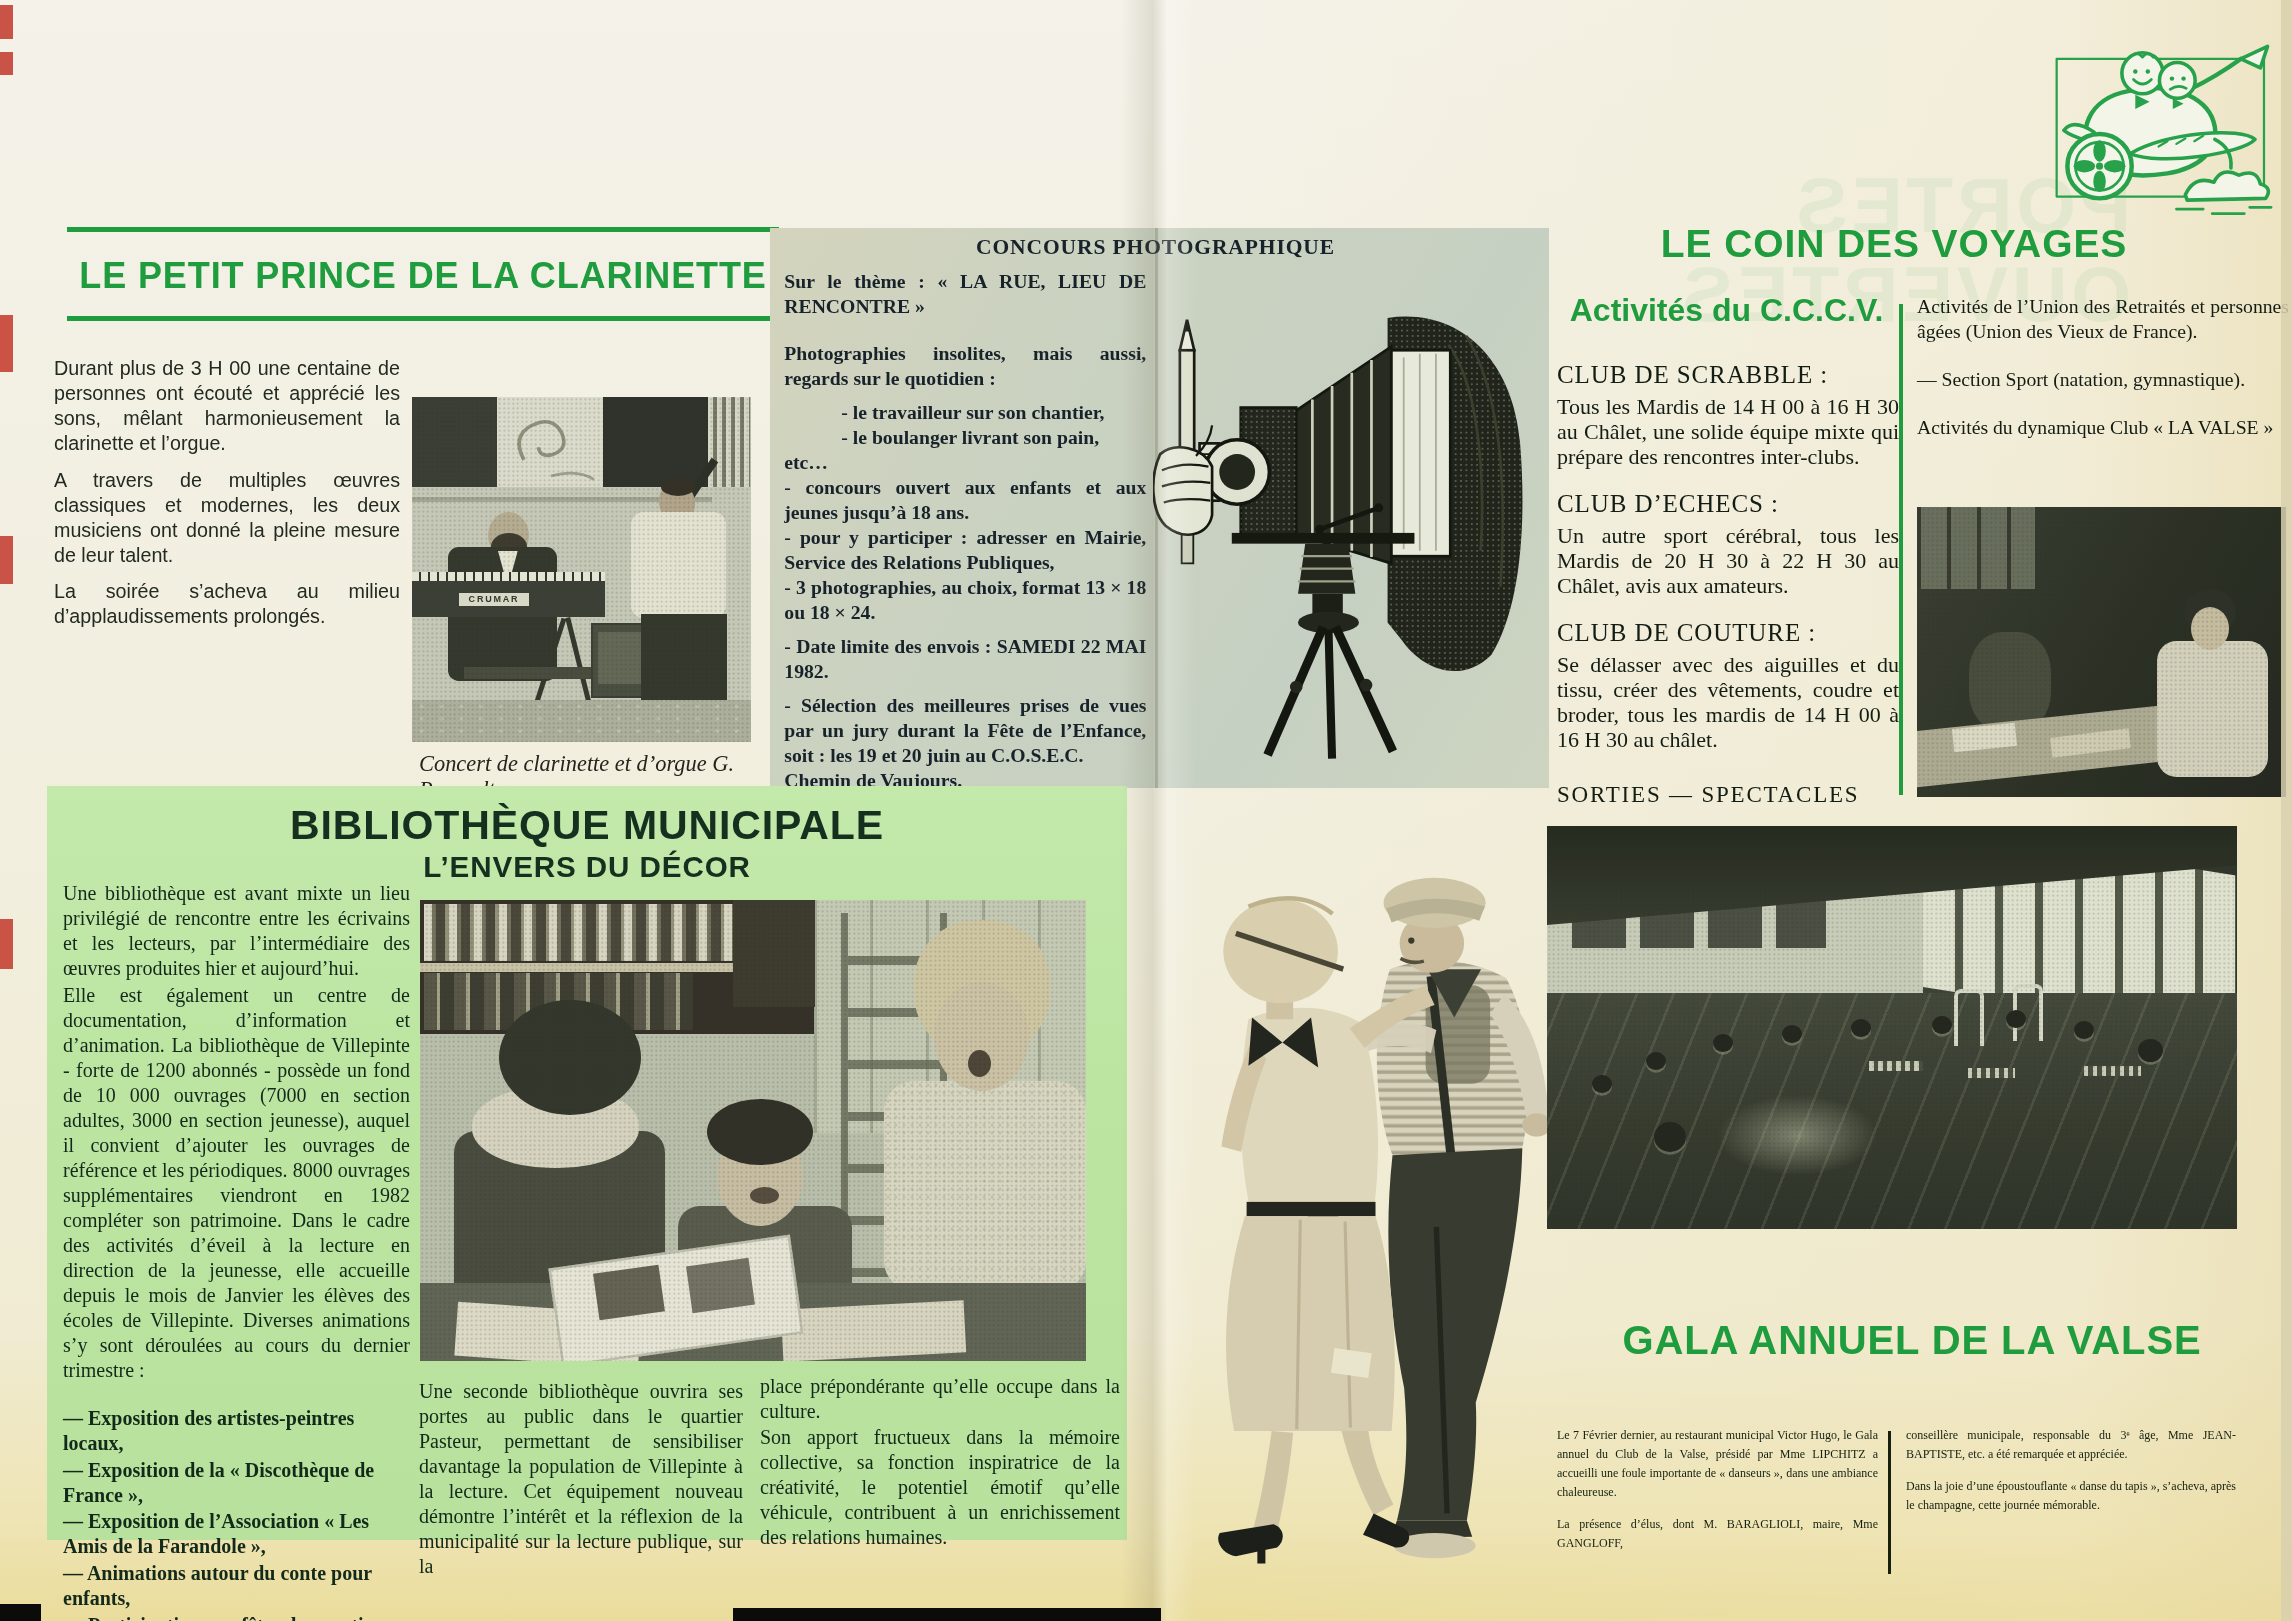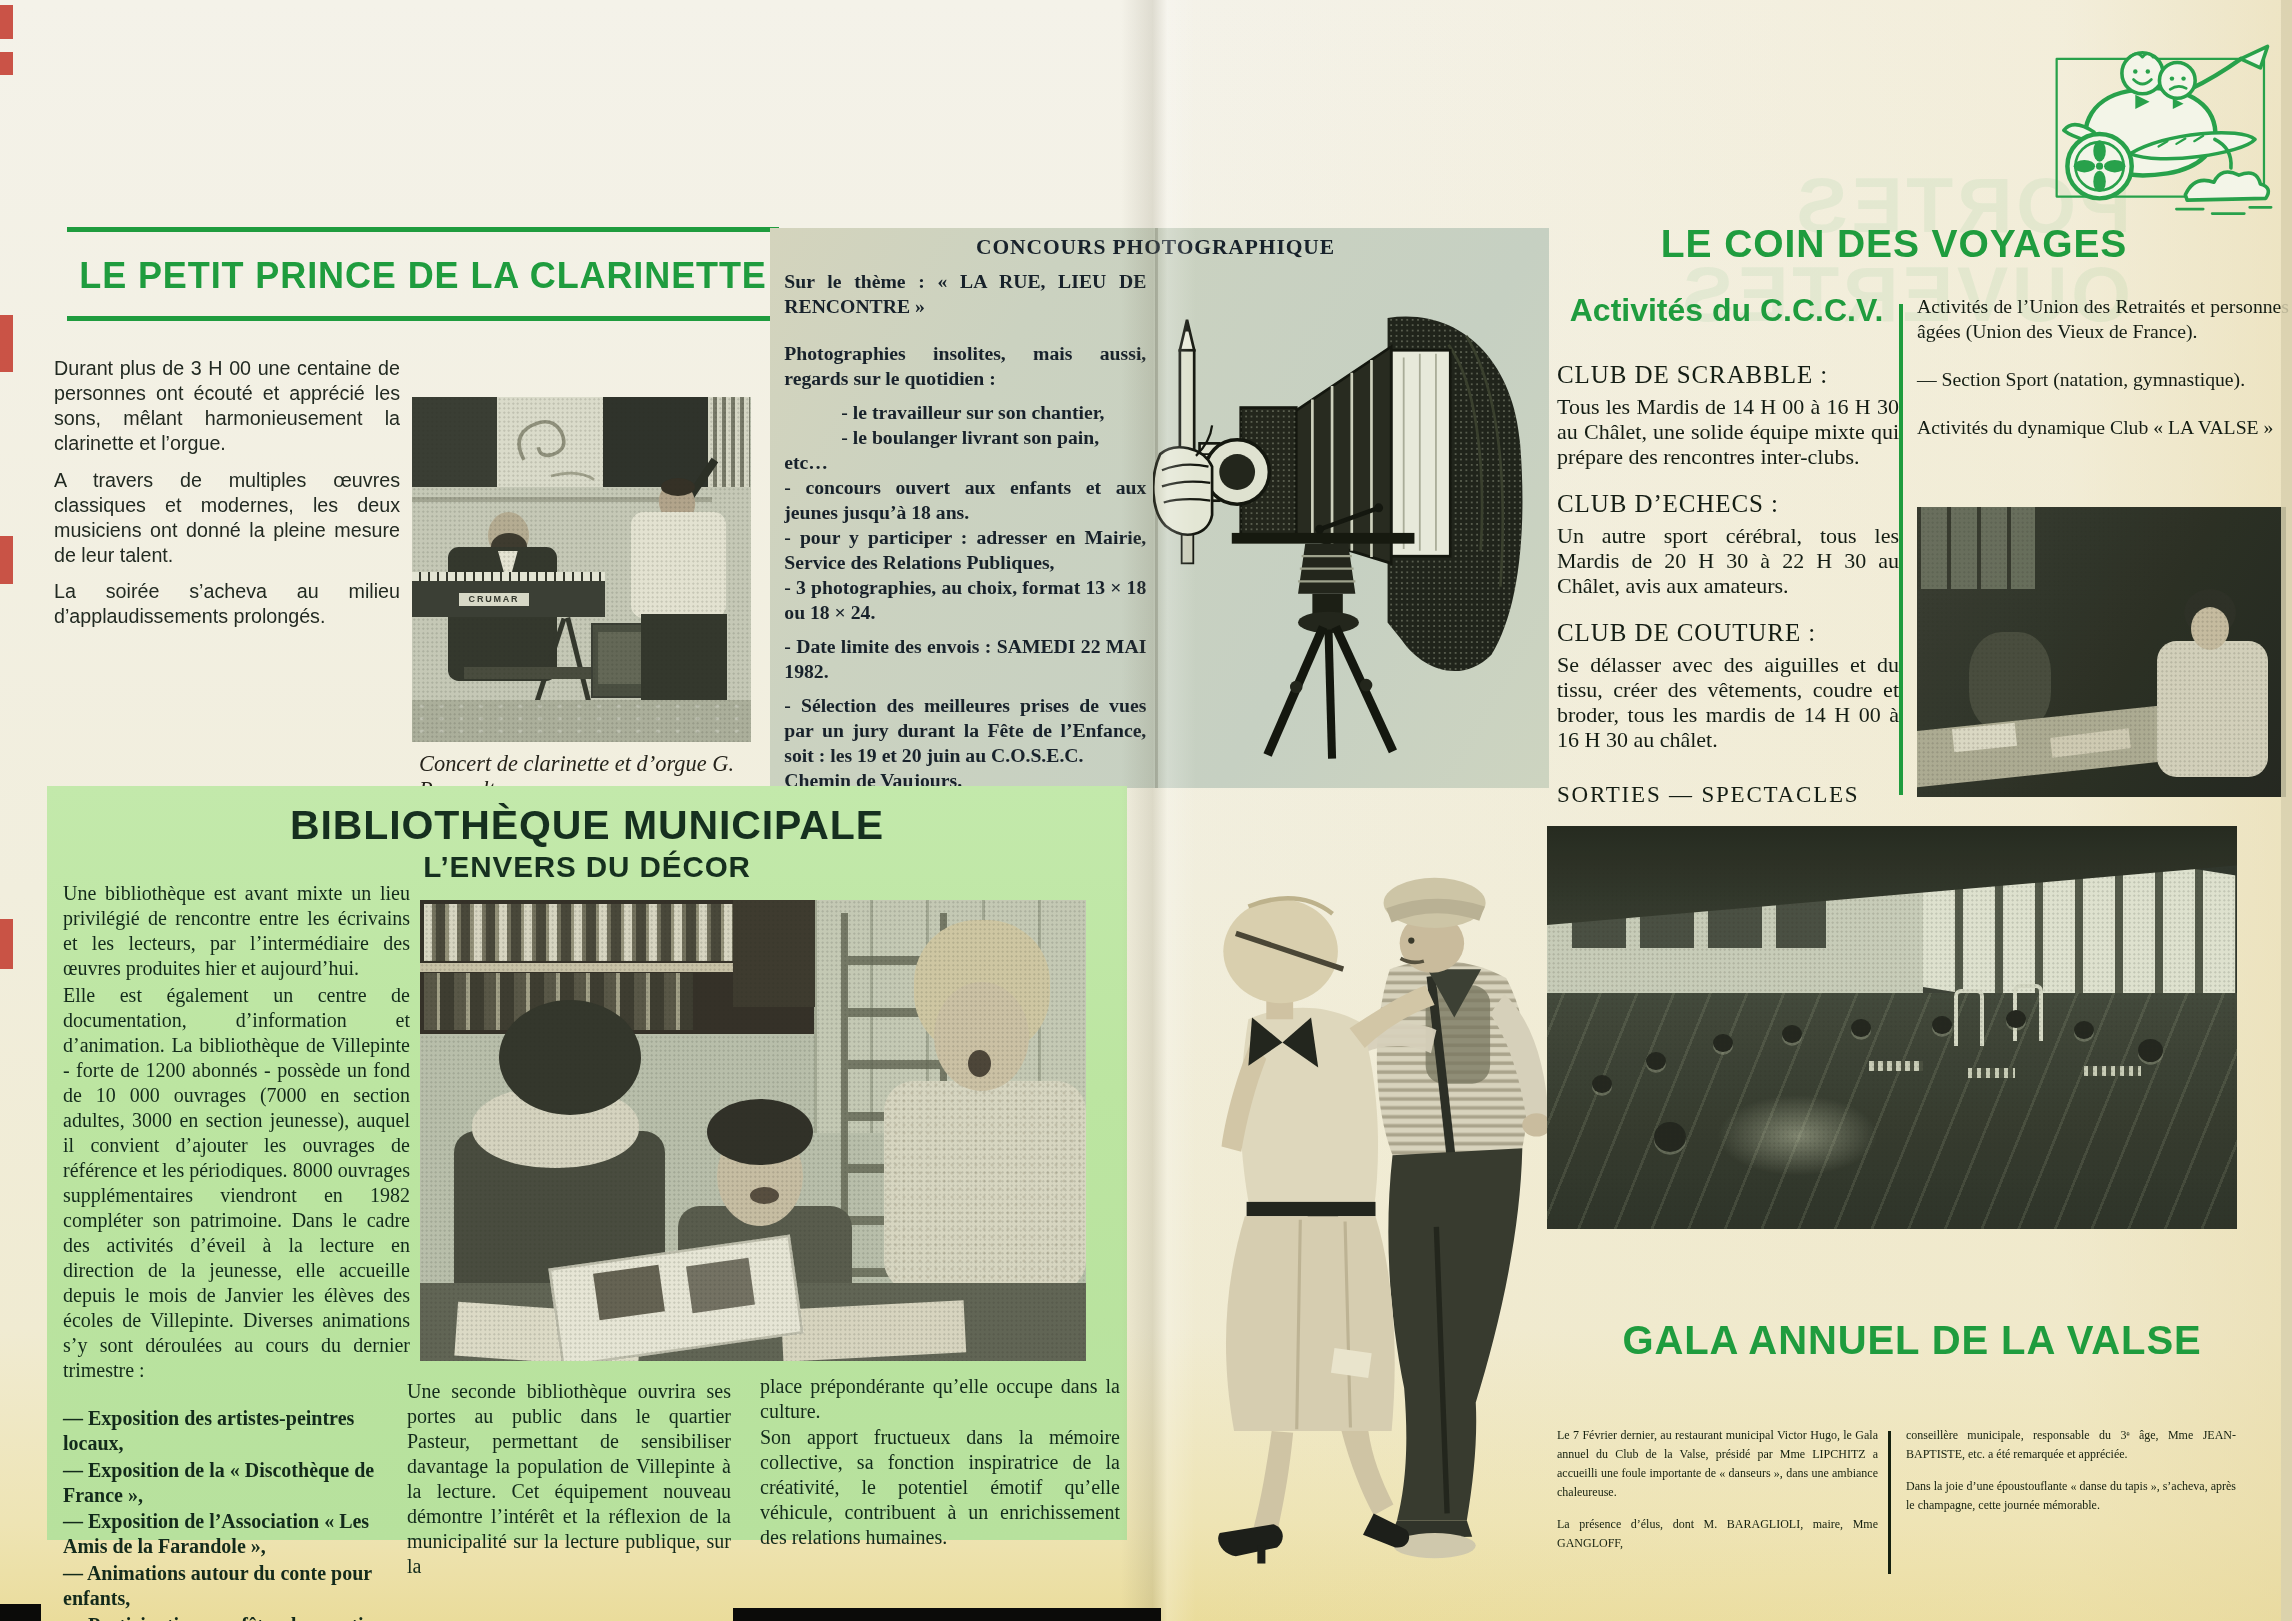--- a/index.html
+++ b/index.html
@@ -88,21 +88,21 @@
   #biblio-box { left:47px; top:786px; width:1080px; height:754px;
       background:linear-gradient(180deg,#c3e9ab 0%,#bce5a1 40%,#b7e19d 100%); }
   #biblio-title { width:1080px; top:16px; text-align:center; font-size:41px; color:#16301f; letter-spacing:0.9px; }
   #biblio-sub   { width:1080px; top:64px; text-align:center; font-size:29.6px; color:#16301f; letter-spacing:0.9px; }
   .biblio-text { font-size:20px; line-height:25px; text-align:justify; color:#132a1b; }
   #biblio-colL { left:16px; top:95px; width:347px; }
   #biblio-colL p { margin-bottom:1.8px; }
   #biblio-colL .list { font-weight:bold; margin-top:1.8px; text-align:left; }
   #biblio-colL .gap { margin-top:23px; }
   #kids-photo { left:373px; top:114px; width:666px; height:461px; background:#b6bca9; }
-  #biblio-colA { left:360px; top:593px; width:324px; }
+  #biblio-colA { left:372px; top:593px; width:324px; }
   #biblio-colB { left:713px; top:588px; width:360px; }
   #biblio-colB p { margin-bottom:0.9px; }
 
   
   .kp-shelf { left:0; top:0; width:394px; height:134px; background:#241f18; }
   .kp-books1 { left:3.6px; top:3.6px; width:385px; height:57px;
       background:repeating-linear-gradient(90deg,#d8d5c2 0 8px,#6a6754 8px 11.6px,#3a382c 11.6px 21.5px,#8d8a72 21.5px 25px); }
   .kp-board { left:0; top:63px; width:394px; height:9px; background:#c7bfa4; }
   .kp-books2 { left:3.6px; top:73px; width:269px; height:57px;
       background:repeating-linear-gradient(90deg,#4c493a 0 12.5px,#9d9a82 12.5px 16px,#2e2c22 16px 30px); }

